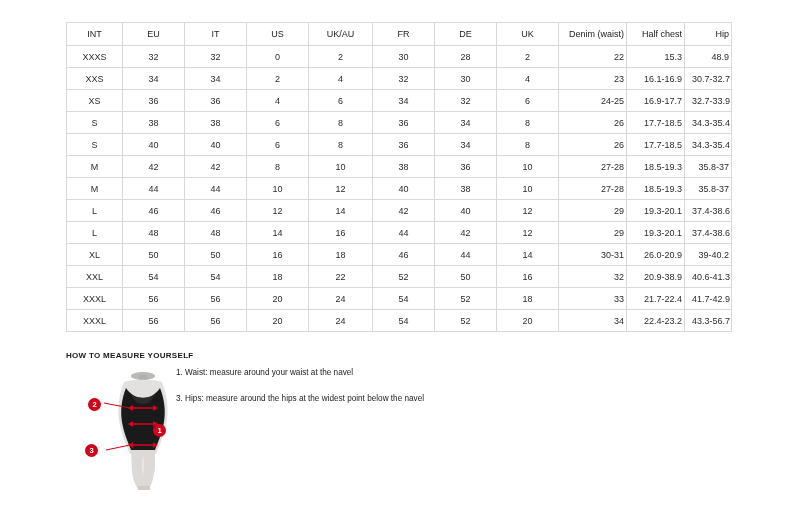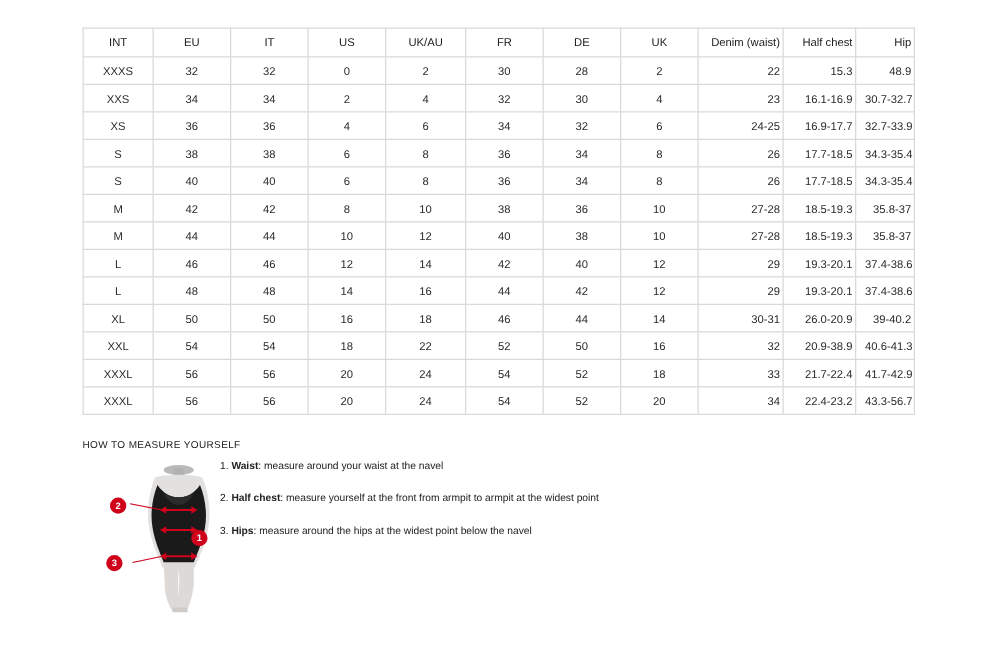--- a/index.html
+++ b/index.html
@@ -65,21 +65,21 @@
     text-align: right;
     padding-left: 7px;
   }
 
   
   .measure-title {
     position: absolute;
     left: 66px;
     top: 351px;
     font-size: 8px;
-    font-weight: normal;
+    font-weight: bold;
     letter-spacing: 0.3px;
     color: #1a1a1a;
   }
   .figure {
     position: absolute;
     left: 86px;
     top: 368px;
     width: 115px;
     height: 122px;
   }
@@ -90,21 +90,21 @@
     width: 430px;
   }
   .instr-line {
     font-size: 8.2px;
     color: #222222;
     line-height: 13px;
     margin-bottom: 13px;
     white-space: nowrap;
   }
   .instr-line .num { color: #222; }
-  .instr-line b { font-weight: bold; }
+  .instr-line b { font-weight: normal; }
 
   .bullet {
     position: absolute;
     width: 13px;
     height: 13px;
     border-radius: 50%;
     background: #d0021b;
     color: #ffffff;
     font-size: 7.5px;
     font-weight: bold;
@@ -381,20 +381,17 @@
 
   <div class="bullet b1">1</div>
   <div class="bullet b2">2</div>
   <div class="bullet b3">3</div>
 
   <div class="instructions">
     <div class="instr-line">
       <span class="num">1. </span><b>Waist</b><span>: measure around your waist at the navel</span>
     </div>
     <div class="instr-line">
-      <span class="num">2. </span><b>Half chest</b><span>: measure yourself at the front from armpit to armpit at the widest point</span>
-    </div>
-    <div class="instr-line">
       <span class="num">3. </span><b>Hips</b><span>: measure around the hips at the widest point below the navel</span>
     </div>
   </div>
 
 </div>
 
 </body></html>

